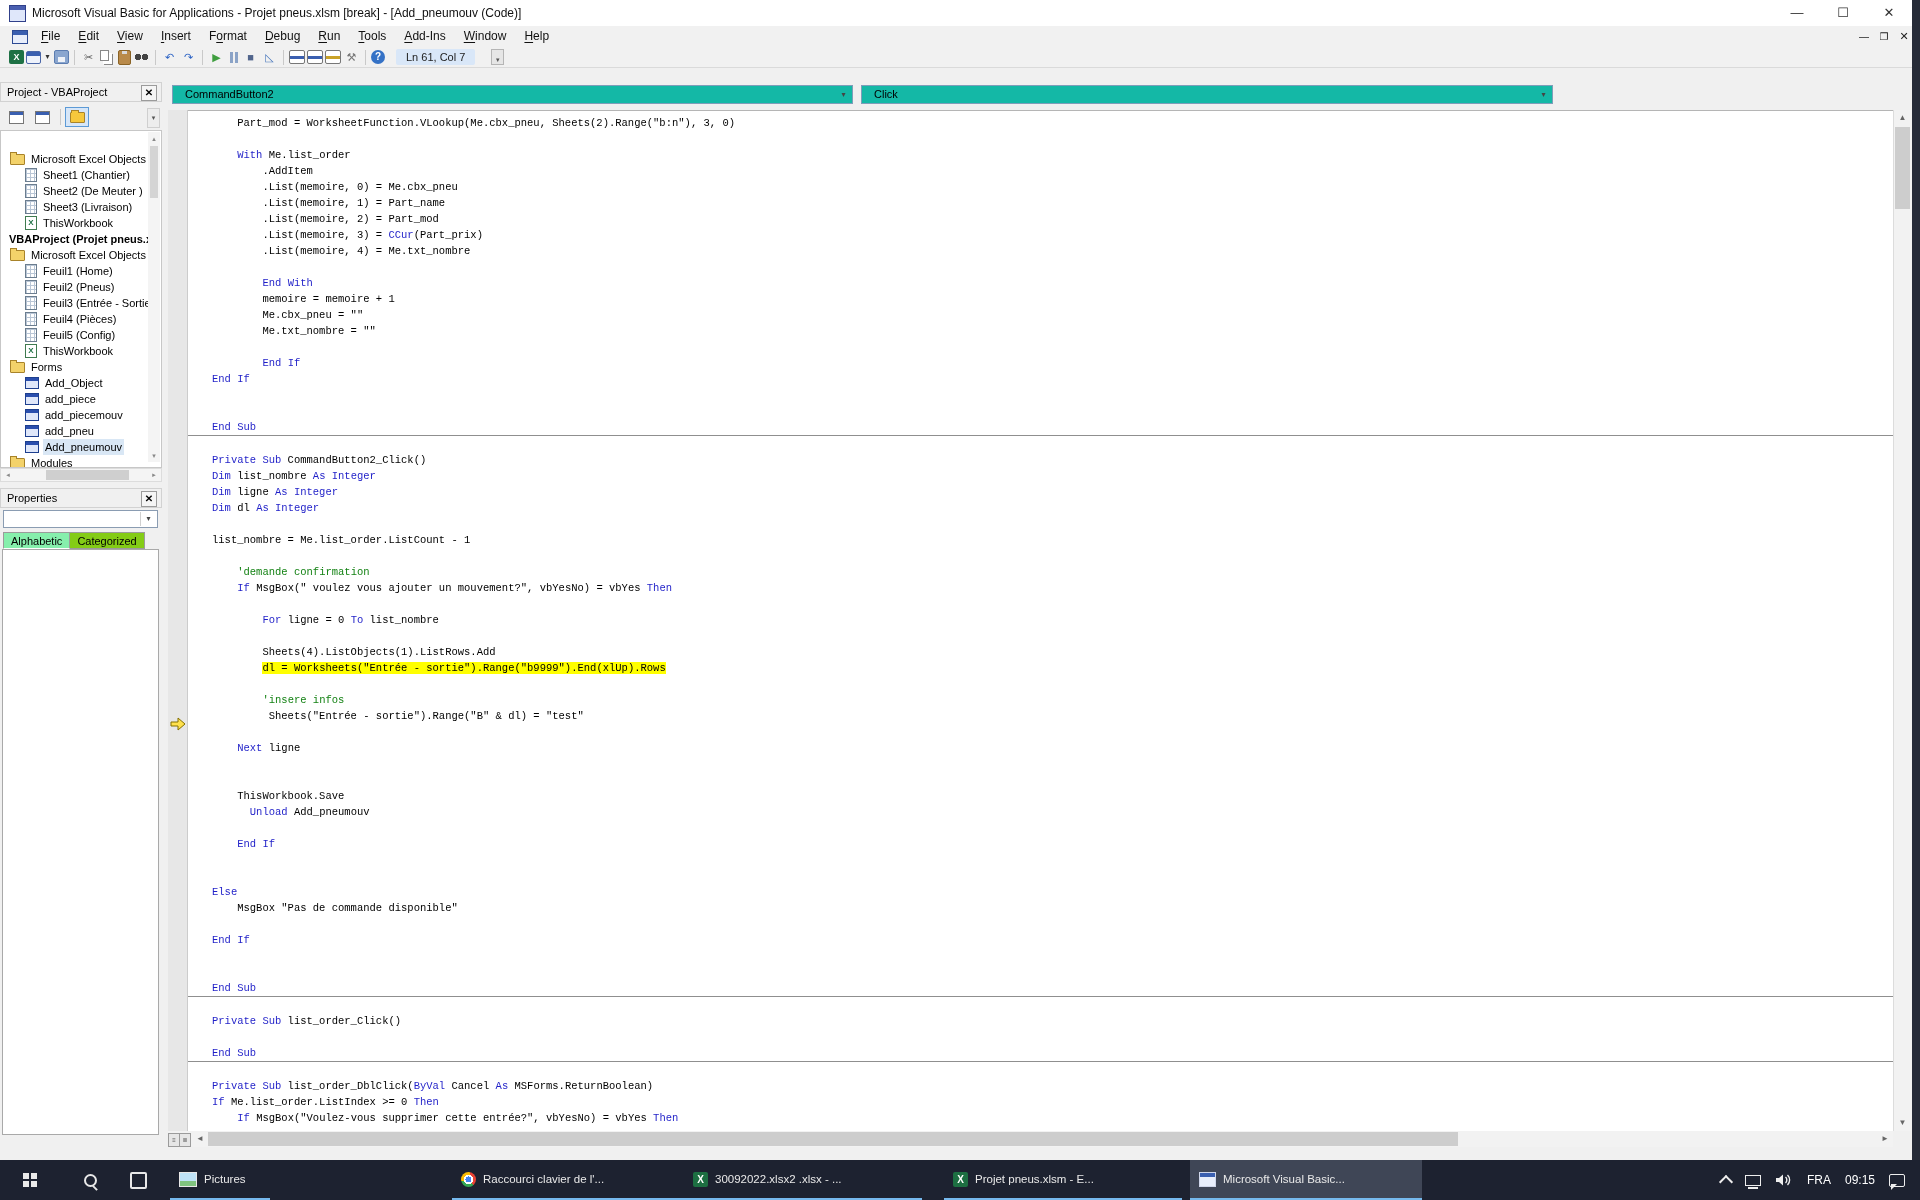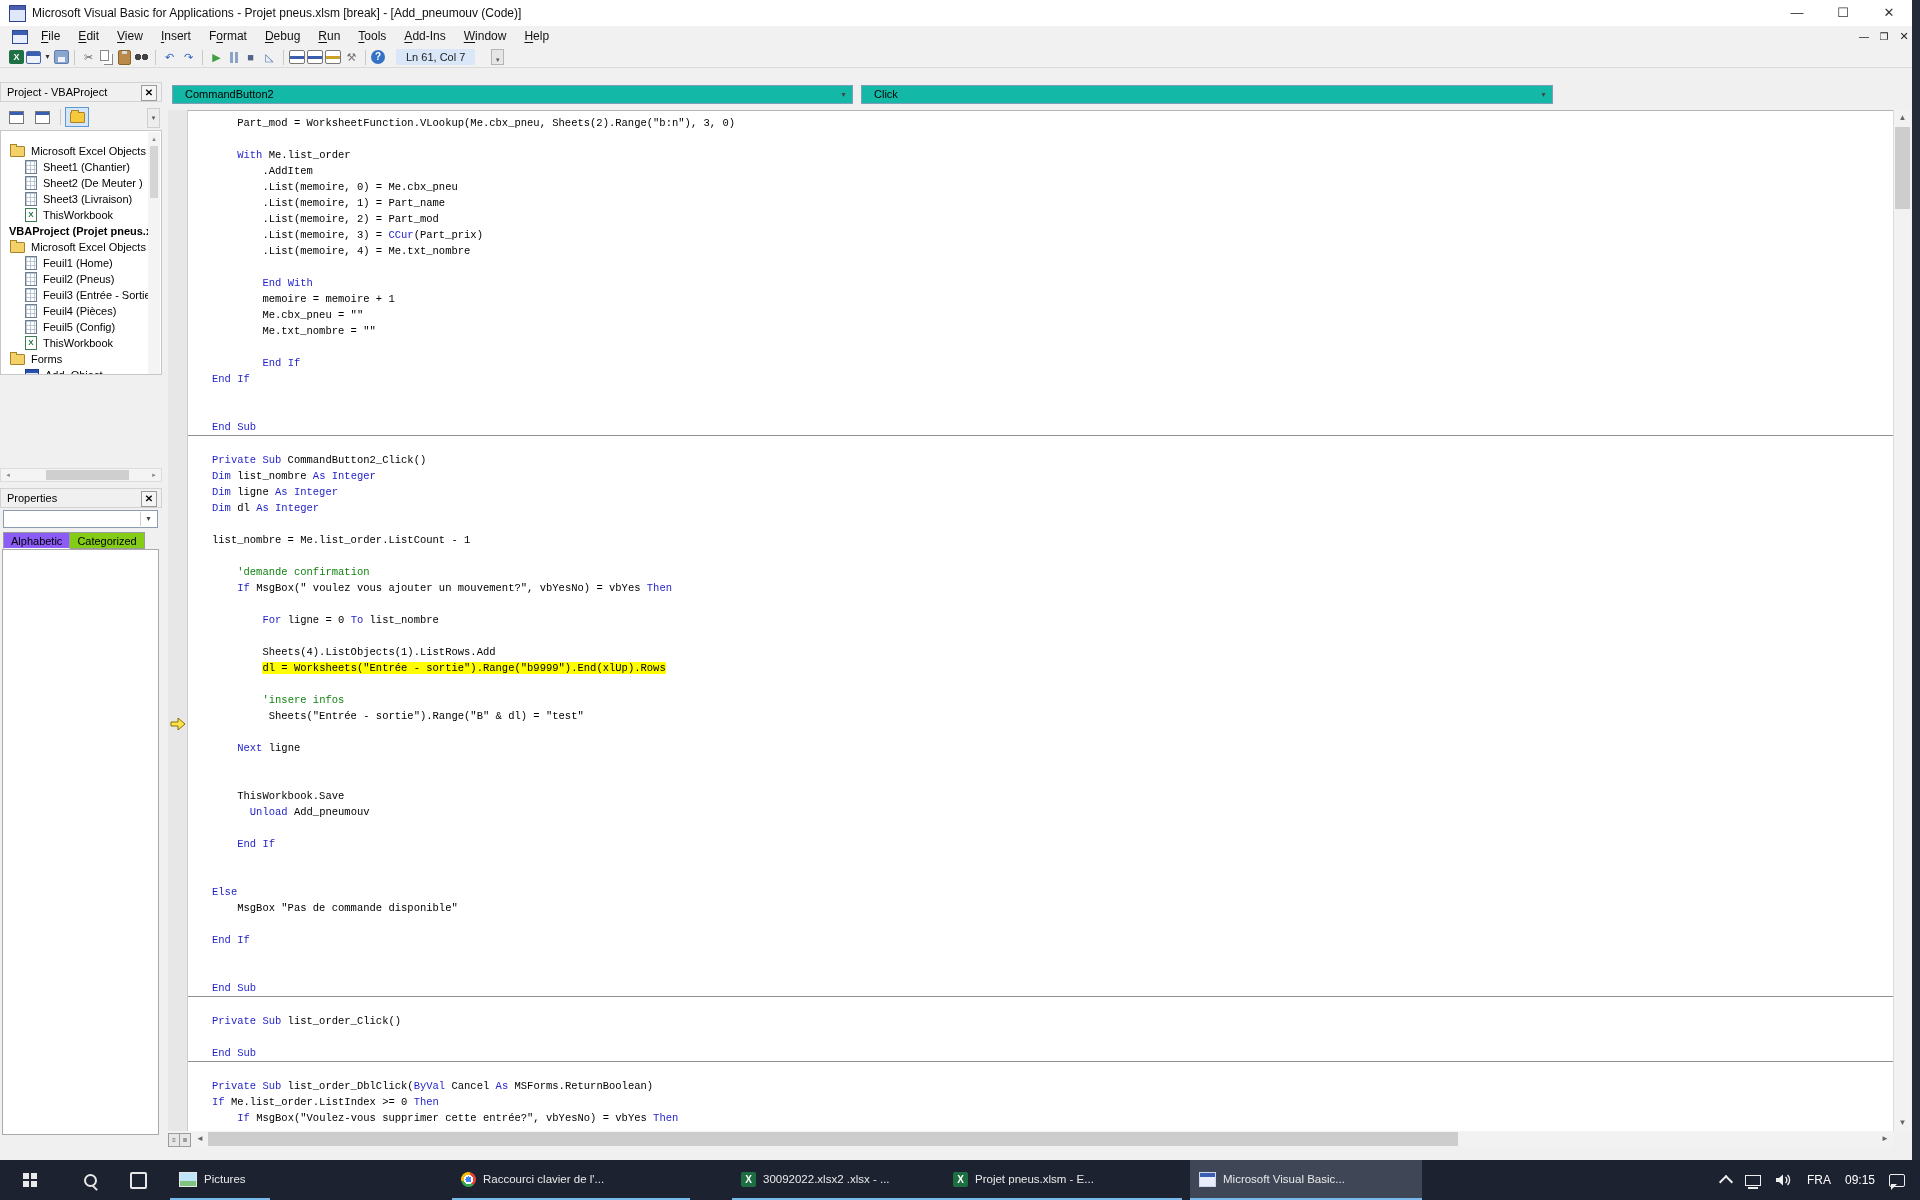--- a/index.html
+++ b/index.html
@@ -48,21 +48,21 @@
   #proj-header{top:14px;}
   #proj-tools{position:absolute;left:0;top:36px;width:162px;height:26px;display:flex;align-items:center;padding-left:4px;box-sizing:border-box;}
   .pt-btn{width:22px;height:18px;border:1px solid transparent;display:inline-flex;align-items:center;justify-content:center;margin-right:2px;}
   .pt-btn.sel{border:1px solid #5c9ad6;background:#d6e6f8;}
   .pt-win{width:13px;height:11px;background:#fff;border:1px solid #777;}
   .pt-win::before{content:"";display:block;width:100%;height:3px;background:#3a5fb0;}
   .pt-folder{width:13px;height:9px;background:#f6c83c;border:1px solid #a8832a;border-radius:1px;position:relative;}
   .pt-folder::before{content:"";position:absolute;left:0;top:-3px;width:6px;height:2px;background:#f6c83c;border:1px solid #a8832a;border-bottom:none;}
   .pt-sep{width:1px;height:16px;background:#c9c9c9;margin:0 4px;}
   #proj-tools-drop{position:absolute;right:2px;top:4px;width:11px;height:18px;font-size:7px;color:#555;text-align:center;line-height:18px;background:#ededed;border:1px solid #cfcfcf;}
-  #tree{position:absolute;left:0;top:62px;width:162px;height:245px;background:#fff;border:1px solid #c7c7c7;box-sizing:border-box;overflow:hidden;padding-top:12px;}
+  #tree{position:absolute;left:0;top:62px;width:162px;height:338px;background:#fff;border:1px solid #c7c7c7;box-sizing:border-box;overflow:hidden;padding-top:20px;}
   .trow{height:16px;line-height:16px;font-size:11px;color:#000;white-space:nowrap;display:flex;align-items:center;}
   .trow .tlabel{padding:0 2px;}
   .trow.bold .tlabel{font-weight:bold;}
   .trow.selected .tlabel{background:#d9e7f5;}
   .ti{flex:none;margin-right:4px;position:relative;}
   .ti-none{width:0;}
   .ti-folder,.ti-folder-objects,.ti-folder-closed{width:13px;height:9px;background:#f3d26a;border:1px solid #a8832a;border-radius:1px;}
   .ti-folder::before,.ti-folder-objects::before,.ti-folder-closed::before{content:"";position:absolute;left:-1px;top:-3px;width:5px;height:2px;background:#f3d26a;border:1px solid #a8832a;border-bottom:none;}
   .ti-sheet{width:10px;height:12px;background:#fff;border:1px solid #6b7d8f;background-image:repeating-linear-gradient(180deg,#b9c6d6 0 1px,transparent 1px 4px),repeating-linear-gradient(90deg,#b9c6d6 0 1px,transparent 1px 4px);}
   .ti-workbook{width:10px;height:12px;background:#fff;border:1px solid #3f7a4f;text-align:center;font-size:8px;font-weight:bold;color:#217346;line-height:12px;}
@@ -72,21 +72,21 @@
   .vslim .arr{position:absolute;left:0;width:12px;height:13px;text-align:center;font-size:7px;color:#888;line-height:13px;}
   .vslim .thumb{position:absolute;left:2px;top:14px;width:8px;height:52px;background:#d4d4d4;}
   #tree-hscroll{position:absolute;left:0;top:400px;width:162px;height:14px;background:#f4f4f4;border:1px solid #dcdcdc;box-sizing:border-box;}
   #tree-hscroll .arr{position:absolute;top:0;width:14px;height:12px;font-size:7px;color:#888;text-align:center;line-height:12px;}
   #tree-hscroll .thumb{position:absolute;left:45px;top:1px;width:83px;height:10px;background:#cfcfcf;}
   #props-header{top:420px;}
   #props-combo{position:absolute;left:3px;top:442px;width:155px;height:18px;background:#fff;border:1px solid #8a9cb2;box-sizing:border-box;}
   #props-combo .cv{position:absolute;right:1px;top:1px;width:15px;height:14px;text-align:center;font-size:8px;color:#444;line-height:14px;border-left:1px solid #d0d0d0;}
   #props-tabs{position:absolute;left:3px;top:464px;height:17px;display:flex;font-size:11px;}
   .ptab{padding:1px 7px;border:1px solid #9b9b9b;line-height:14px;}
-  .ptab.active{background:#8b5cf6;border-bottom-color:#fff;}
+  .ptab.active{background:#86efac;border-bottom-color:#fff;}
   .ptab.inactive{background:#84cc16;border-left:none;}
   #props-list{position:absolute;left:2px;top:481px;width:157px;height:586px;background:#fff;border:1px solid #a9a9a9;box-sizing:border-box;}
   
   #codewin{position:absolute;left:168px;top:68px;width:1744px;height:1092px;background:#f0f0f0;}
   .combo{position:absolute;top:17px;height:19px;background:#14b8a6;border:1px solid #7f9db9;box-sizing:border-box;font-size:11px;line-height:17px;padding-left:12px;color:#000;}
   #combo-object{left:4px;width:681px;}
   #combo-proc{left:693px;width:692px;}
   .combo .cv{position:absolute;right:2px;top:2px;width:13px;height:13px;text-align:center;font-size:8px;color:#444;line-height:13px;}
   #code-margin{position:absolute;left:0;top:42px;width:20px;height:1021px;background:#e7e7e7;border-right:1px solid #cccccc;box-sizing:border-box;}
   #margin-arrow{position:absolute;left:1px;top:607px;}
@@ -426,21 +426,21 @@
       </span>
     <span class="tk" id="tk-taskview">
         <span class="tv-glyph"></span>
       </span>
     <span id="tk-apps"><span class="tk-app" style="left: 170px; width: 100px;">
           <span class="ticon ic-explorer"></span>
           <span>Pictures</span>
         </span><span class="tk-app" style="left: 452px; width: 238px;">
           <span class="ticon ic-chrome"></span>
           <span>Raccourci clavier de l'...</span>
-        </span><span class="tk-app" style="left: 732px; width: 238px;">
+        </span><span class="tk-app" style="left: 684px; width: 238px;">
           <span class="ticon ic-excel"></span>
           <span>30092022.xlsx2 .xlsx - ...</span>
         </span><span class="tk-app" style="left: 944px; width: 238px;">
           <span class="ticon ic-excel"></span>
           <span>Projet pneus.xlsm - E...</span>
         </span><span class="tk-app active" style="left: 1190px; width: 232px;">
           <span class="ticon ic-vba"></span>
           <span>Microsoft Visual Basic...</span>
         </span></span>
     <div id="tray">

